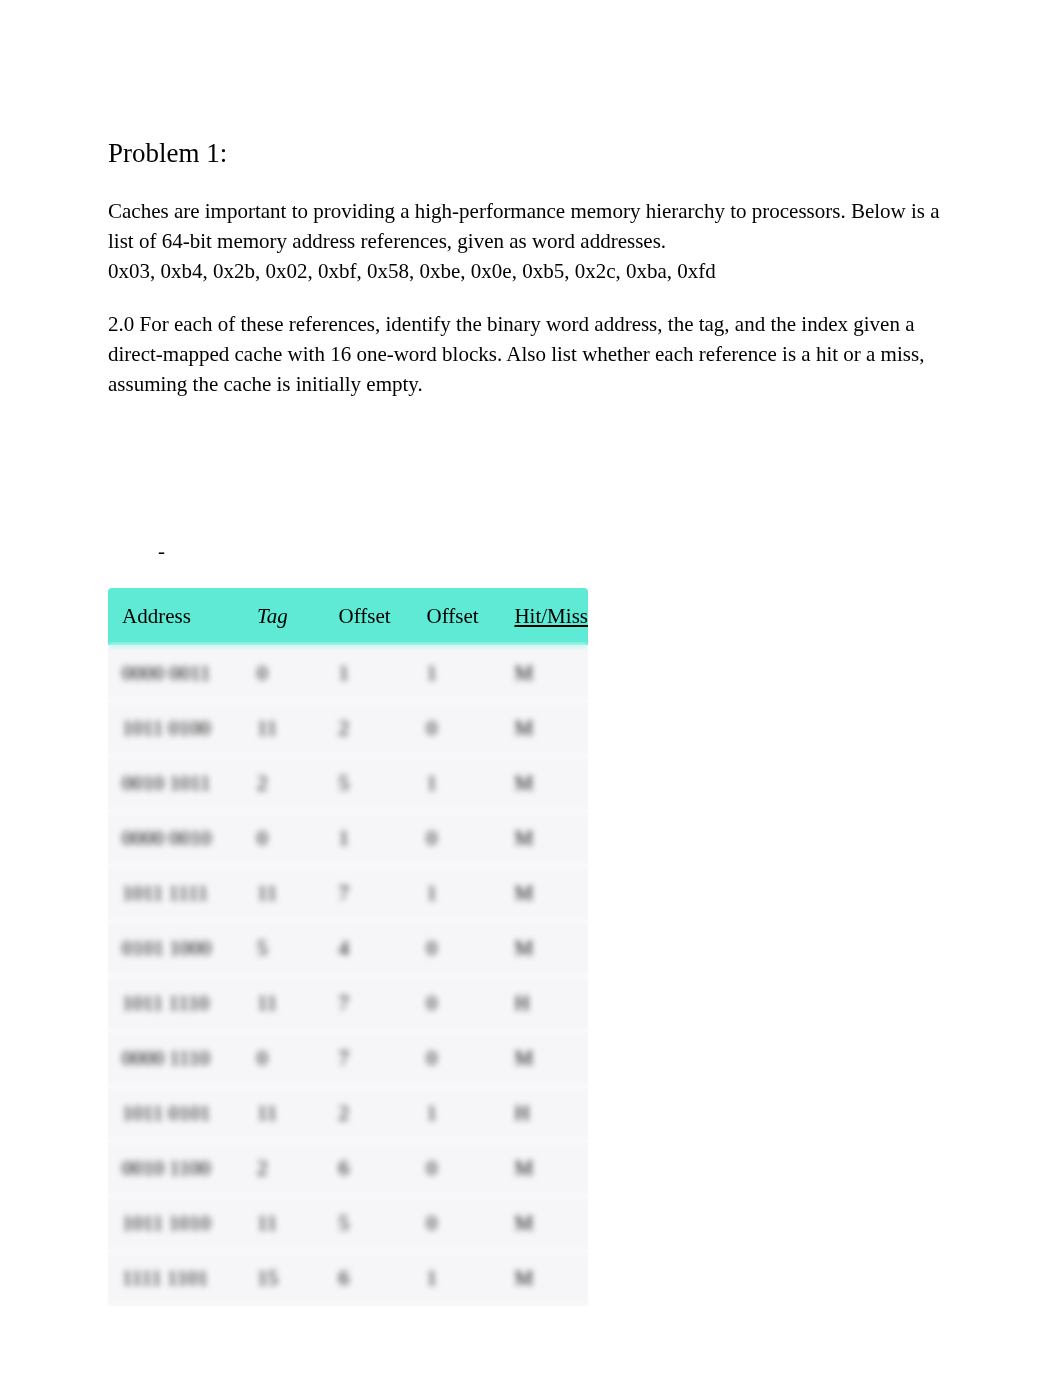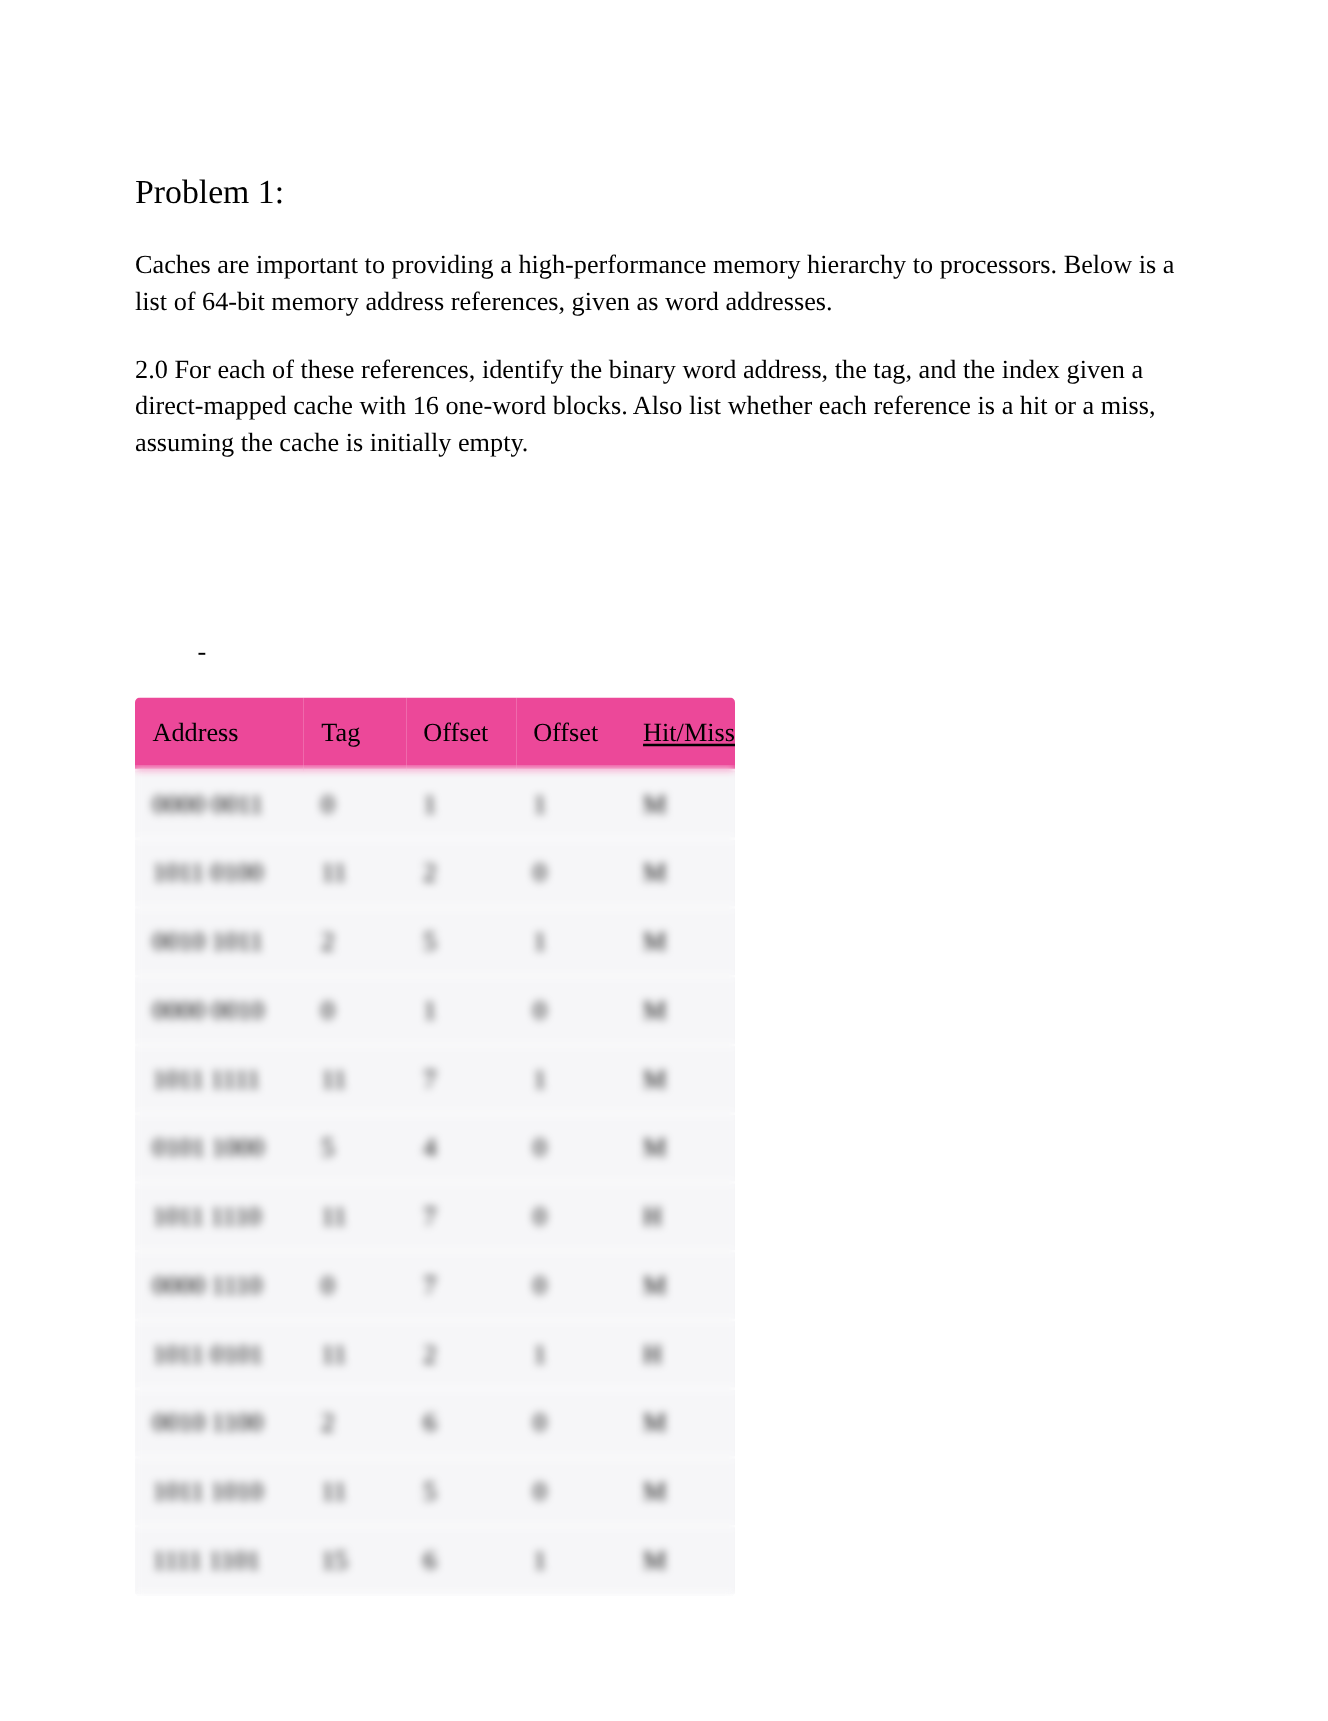--- a/index.html
+++ b/index.html
@@ -52,29 +52,29 @@
       width: 100%;
       font-size: 21px;
     }
     th, td {
       text-align: left;
       font-weight: normal;
       padding: 14px 0 14px 14px;
       border-bottom: 2px solid #ffffff;
     }
     th {
-      background: #ec4899;
+      background: #5eead4;
       padding-top: 16px;
       padding-bottom: 16px;
     }
     td {
       background: #f6f6f8;
     }
     .col-addr  { width: 140px; }
-    .col-tag   { width: 85px;  }
+    .col-tag   { width: 85px; font-style: italic;  }
     .col-index { width: 90px;  }
     .col-off   { width: 90px;  }
     .col-hm    { width: 75px; text-decoration: underline;  }
     .blur-overlay {
       position: absolute;
       left: 0;
       right: 0;
       bottom: 0;
       top: 54px;
       pointer-events: none;
@@ -82,20 +82,21 @@
       -webkit-backdrop-filter: blur(3.2px);
     }
   </style>
 </head>
 <body>
 
 <h1 class="heading">Problem 1:</h1>
 
 <p class="para">
   <span>Caches are important to providing a high-performance memory hierarchy to processors. Below is a list of 64-bit memory address references, given as word addresses.</span><br>
+  <span>0x03, 0xb4, 0x2b, 0x02, 0xbf, 0x58, 0xbe, 0x0e, 0xb5, 0x2c, 0xba, 0xfd</span>
 </p>
 
 <p class="para">2.0   For each of these references, identify the binary word address, the tag, and the index given a direct-mapped cache with 16 one-word blocks. Also list whether each reference is a hit or a miss, assuming the cache is initially empty.</p>
 
 <div class="gap-large"></div>
 
 <div class="bullet-row">
   <span class="bullet-dash">-</span>
 </div>
 

